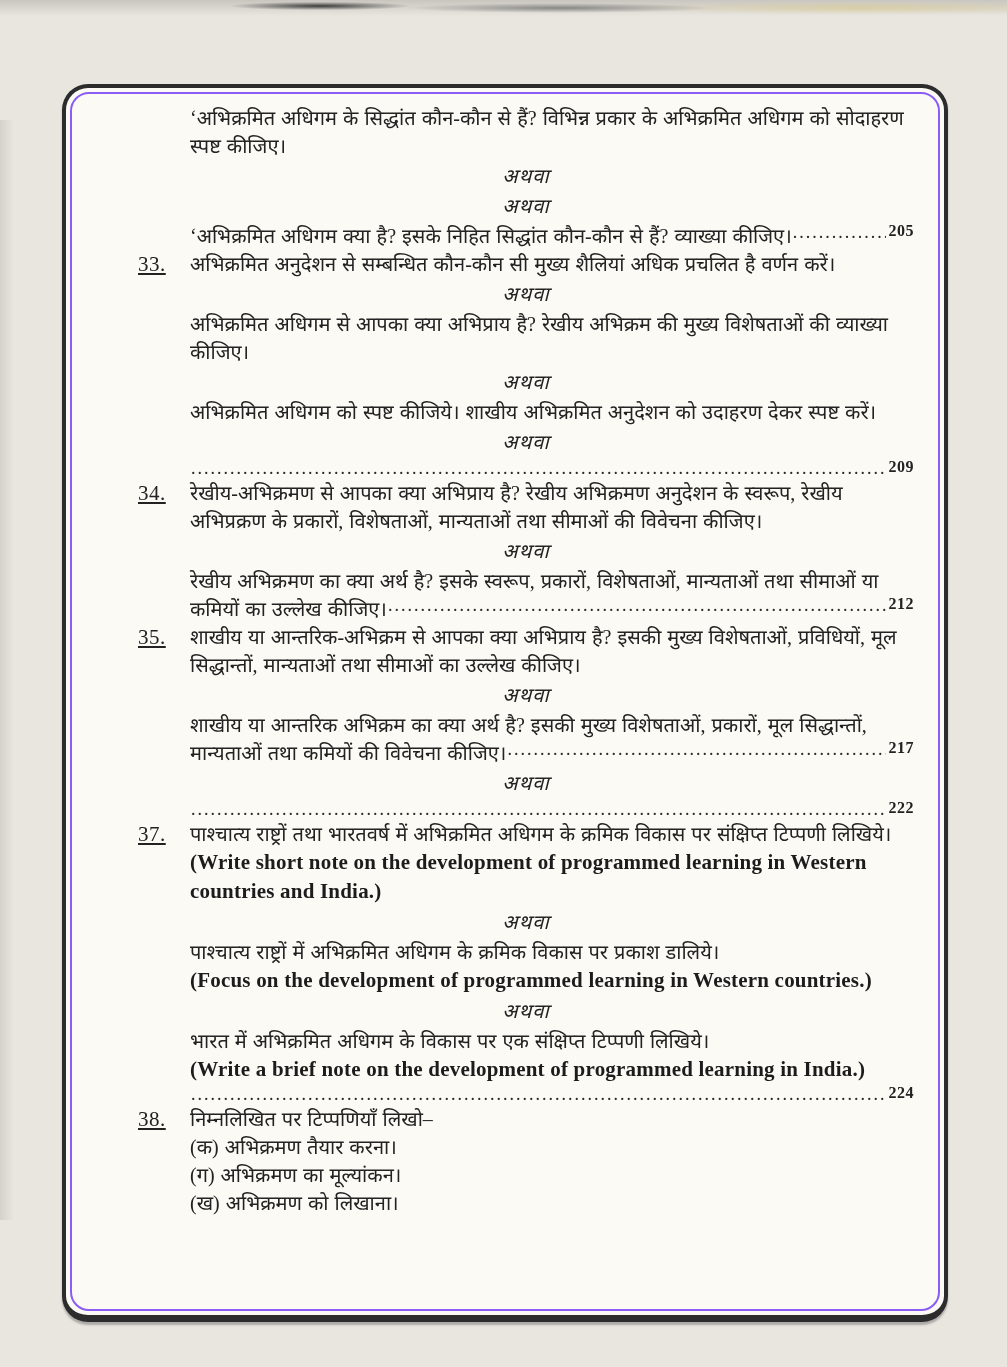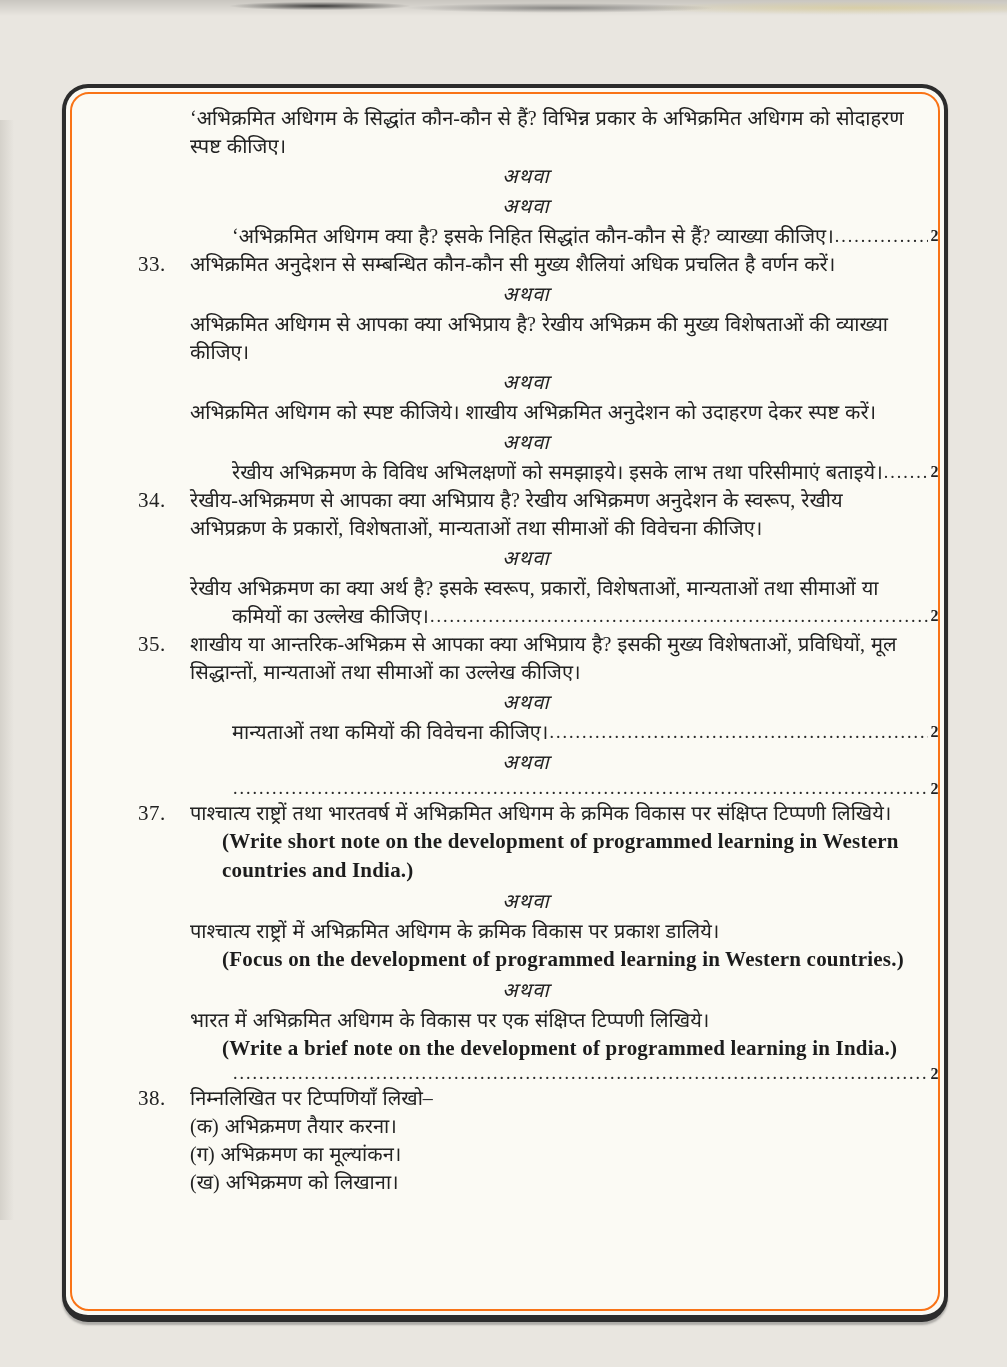--- a/index.html
+++ b/index.html
@@ -33,52 +33,52 @@
     position:absolute; left:62px; top:84px; width:886px; height:1238px;
     background:var(--page);
     border:4px solid var(--border);
     border-bottom-width:7px;
     border-radius:26px;
     padding:4px;
     box-shadow:0 3px 2px rgba(60,60,60,.35);
   }
   .frame-inner{
     width:100%; height:100%;
-    border:2px solid #f97316;
+    border:2px solid #8b5cf6;
     border-radius:19px;
     padding:10px 24px 6px 66px;
     overflow:hidden;
   }
   .toc{ width:100%; }
   .row{ display:flex; align-items:baseline; margin:0; }
   .num{
     flex:none; width:52px;
     font-size:21px; line-height:28px;
     letter-spacing:.5px;
+    text-decoration:underline;
   }
   .body{ flex:1 1 auto; min-width:0; }
   .hi{
     font-size:20px; line-height:28px;
     word-spacing:1px;
   }
   .en{
     font-size:21px; line-height:29px;
     font-weight:bold; color:#1c1c1c;
     letter-spacing:.2px;
-    margin-left:32px;
   }
   .or-row{
     justify-content:center; text-align:center;
     margin:2px 0;
   }
   .or-label{
     font-style:italic; font-size:20px; line-height:28px;
     letter-spacing:1px;
   }
-  .leaderline{ display:flex; align-items:center; width:100%;margin-left:42px; }
+  .leaderline{ display:flex; align-items:flex-start; width:100%; }
   .leaderline .hi{ flex:0 1 auto; white-space:nowrap; overflow:hidden; }
   .dots{
     flex:1 1 12px; min-width:10px; overflow:hidden; white-space:nowrap;
     font-size:18px; letter-spacing:2px; color:#2a2a2a;
     margin:0 3px 0 1px;
   }
   .pg{
     flex:none; font-size:16px; font-weight:bold; letter-spacing:.5px;
   }
 </style>
@@ -137,21 +137,20 @@
             <div class="hi">अभिक्रमित अधिगम को स्पष्ट कीजिये। शाखीय अभिक्रमित अनुदेशन को उदाहरण देकर स्पष्ट करें।</div>
           </div>
         </div>
         <div class="row or-row">
           <span class="or-label">अथवा</span>
         </div>
         <div class="row">
           <span class="num"></span>
           <div class="body">
             <div class="leaderline">
-              <span class="hi">रेखीय अभिक्रमण के विविध अभिलक्षणों को समझाइये। इसके लाभ तथा परिसीमाएं बताइये।</span>
               <span class="dots">............................................................................................................................................................................................................................................................................................................</span>
               <span class="pg">209</span>
             </div>
           </div>
         </div>
         <div class="row">
           <span class="num">34.</span>
           <div class="body">
             <div class="hi">रेखीय-अभिक्रमण से आपका क्या अभिप्राय है? रेखीय अभिक्रमण अनुदेशन के स्वरूप, रेखीय अभिप्रक्रण के प्रकारों, विशेषताओं, मान्यताओं तथा सीमाओं की विवेचना कीजिए।</div>
           </div>
@@ -175,20 +174,21 @@
           <div class="body">
             <div class="hi">शाखीय या आन्तरिक-अभिक्रम से आपका क्या अभिप्राय है? इसकी मुख्य विशेषताओं, प्रविधियों, मूल सिद्धान्तों, मान्यताओं तथा सीमाओं का उल्लेख कीजिए।</div>
           </div>
         </div>
         <div class="row or-row">
           <span class="or-label">अथवा</span>
         </div>
         <div class="row">
           <span class="num"></span>
           <div class="body">
+            <div class="hi">शाखीय या आन्तरिक अभिक्रम का क्या अर्थ है? इसकी मुख्य विशेषताओं, प्रकारों, मूल सिद्धान्तों,</div>
             <div class="leaderline">
               <span class="hi">मान्यताओं तथा कमियों की विवेचना कीजिए।</span>
               <span class="dots">............................................................................................................................................................................................................................................................................................................</span>
               <span class="pg">217</span>
             </div>
           </div>
         </div>
         <div class="row or-row">
           <span class="or-label">अथवा</span>
         </div>

